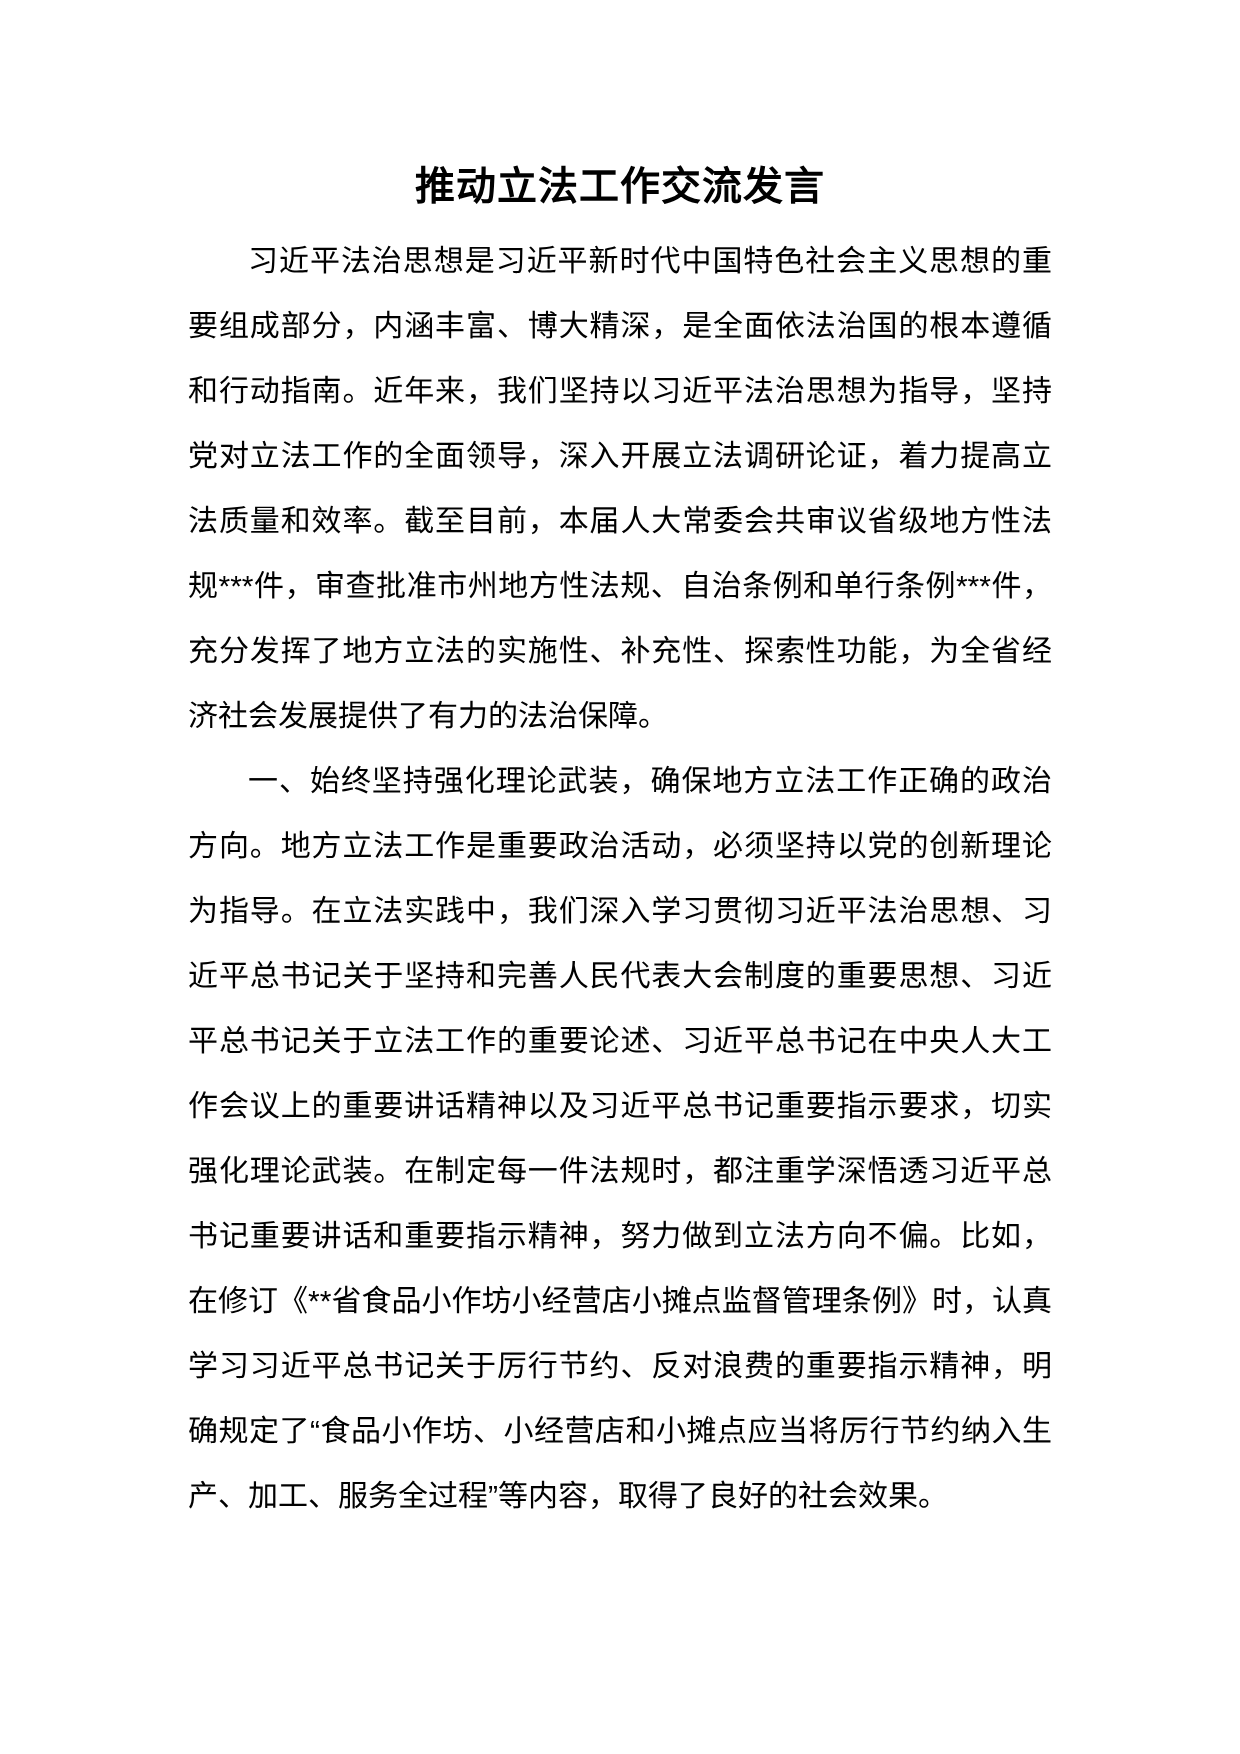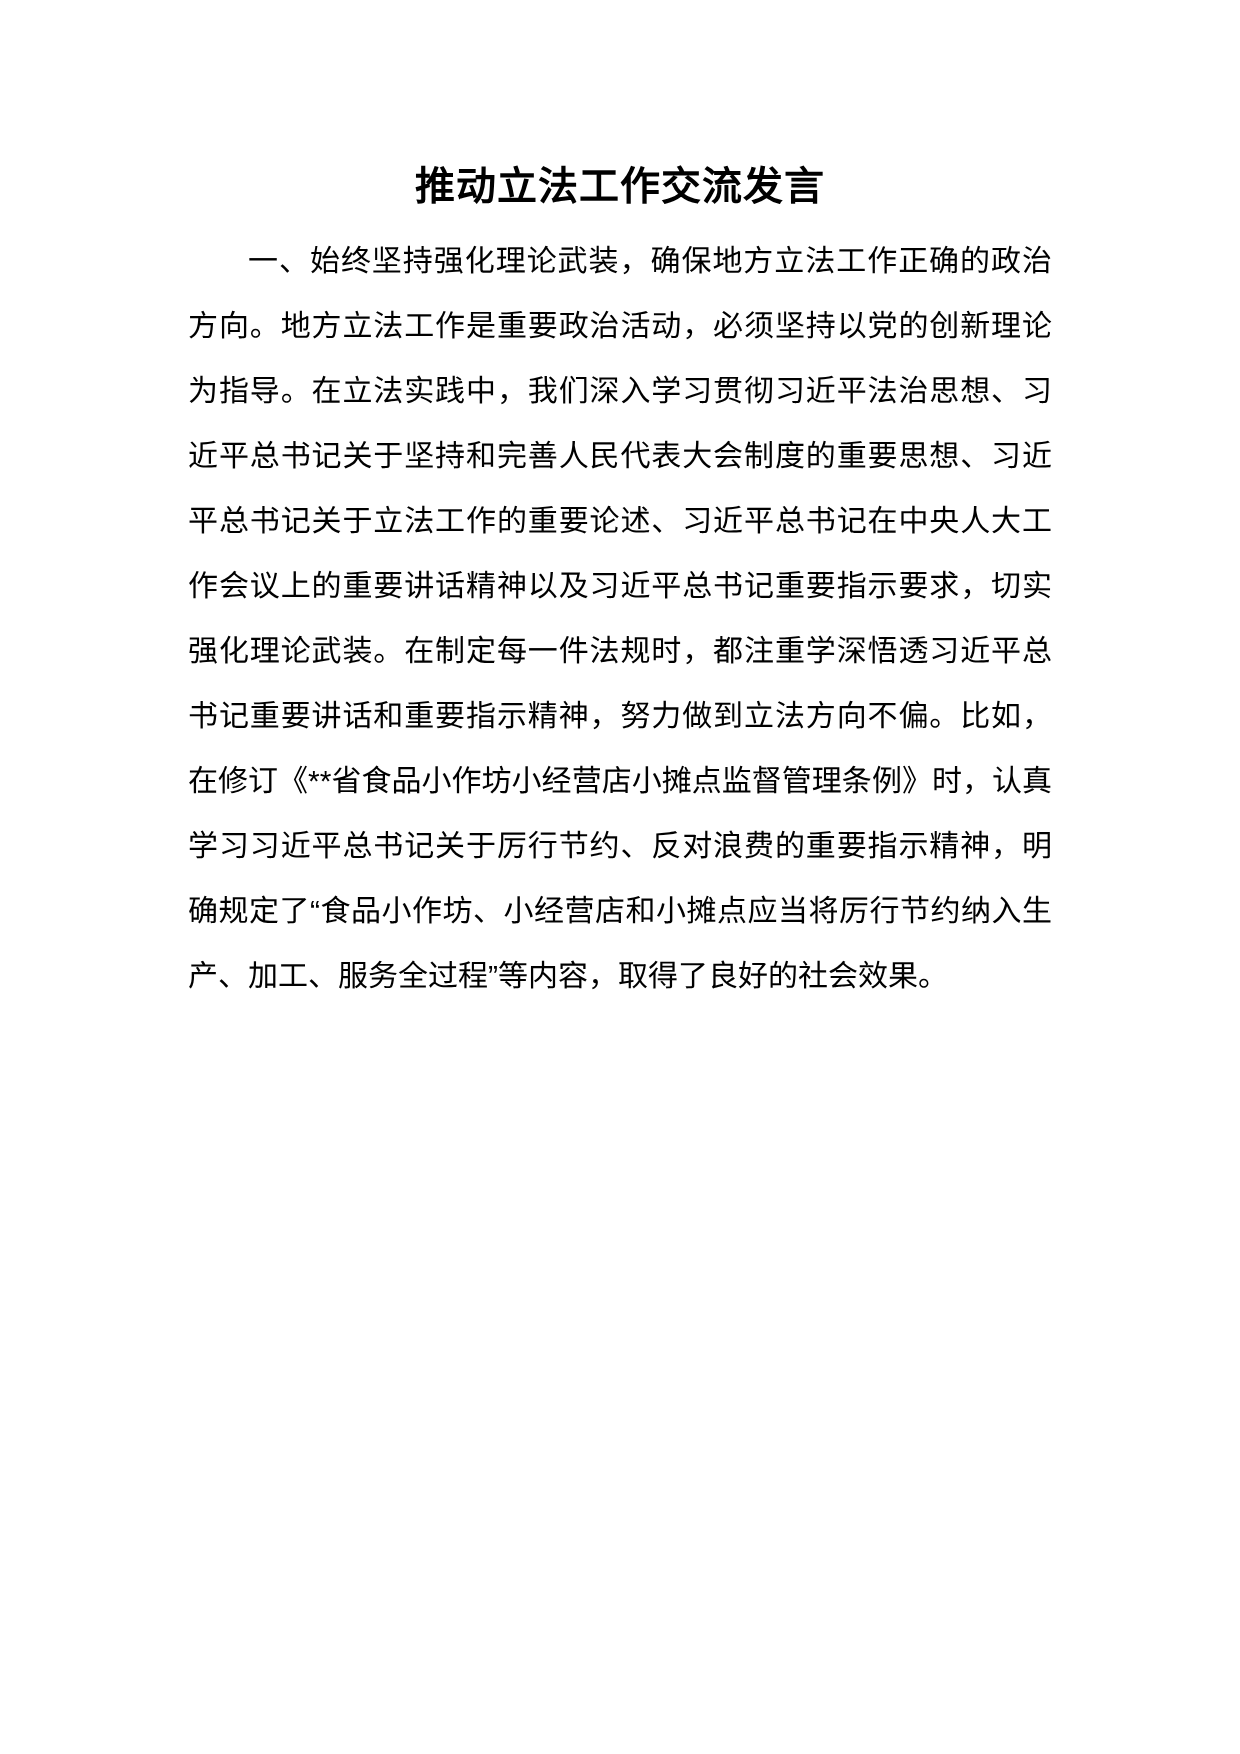--- a/index.html
+++ b/index.html
@@ -38,16 +38,17 @@
     text-indent: 2em;
     word-break: break-all;
   }
 </style>
 </head>
 <body>
 
 <div class="page">
   <h1 class="doc-title">推动立法工作交流发言</h1>
 
+  <p class="doc-paragraph">习近平法治思想是习近平新时代中国特色社会主义思想的重要组成部分，内涵丰富、博大精深，是全面依法治国的根本遵循和行动指南。近年来，我们坚持以习近平法治思想为指导，坚持党对立法工作的全面领导，深入开展立法调研论证，着力提高立法质量和效率。截至目前，本届人大常委会共审议省级地方性法规***件，审查批准市州地方性法规、自治条例和单行条例***件，充分发挥了地方立法的实施性、补充性、探索性功能，为全省经济社会发展提供了有力的法治保障。</p>
 
   <p class="doc-paragraph">一、始终坚持强化理论武装，确保地方立法工作正确的政治方向。地方立法工作是重要政治活动，必须坚持以党的创新理论为指导。在立法实践中，我们深入学习贯彻习近平法治思想、习近平总书记关于坚持和完善人民代表大会制度的重要思想、习近平总书记关于立法工作的重要论述、习近平总书记在中央人大工作会议上的重要讲话精神以及习近平总书记重要指示要求，切实强化理论武装。在制定每一件法规时，都注重学深悟透习近平总书记重要讲话和重要指示精神，努力做到立法方向不偏。比如，在修订《**省食品小作坊小经营店小摊点监督管理条例》时，认真学习习近平总书记关于厉行节约、反对浪费的重要指示精神，明确规定了“食品小作坊、小经营店和小摊点应当将厉行节约纳入生产、加工、服务全过程”等内容，取得了良好的社会效果。</p>
 
 </div>
 
 </body></html>

